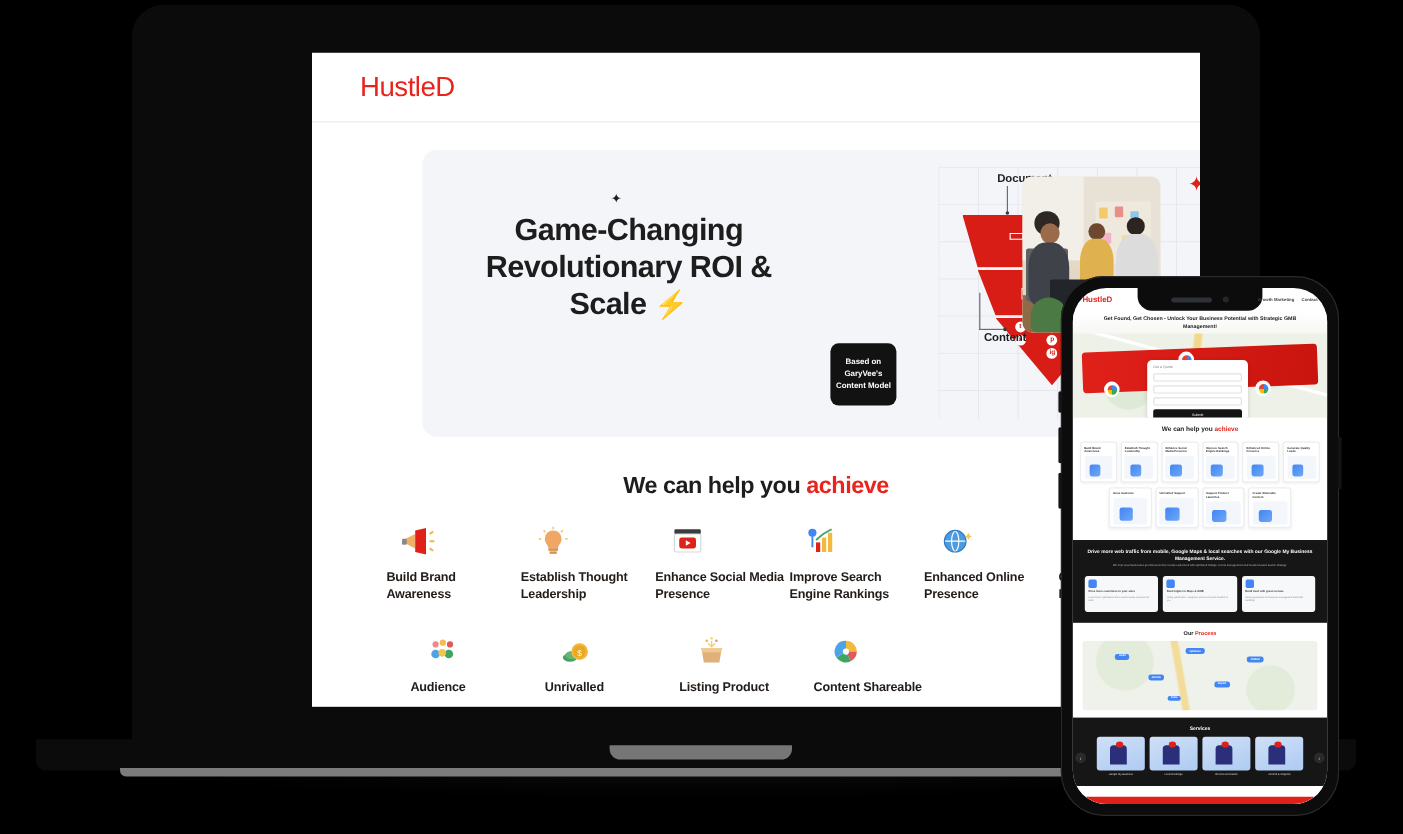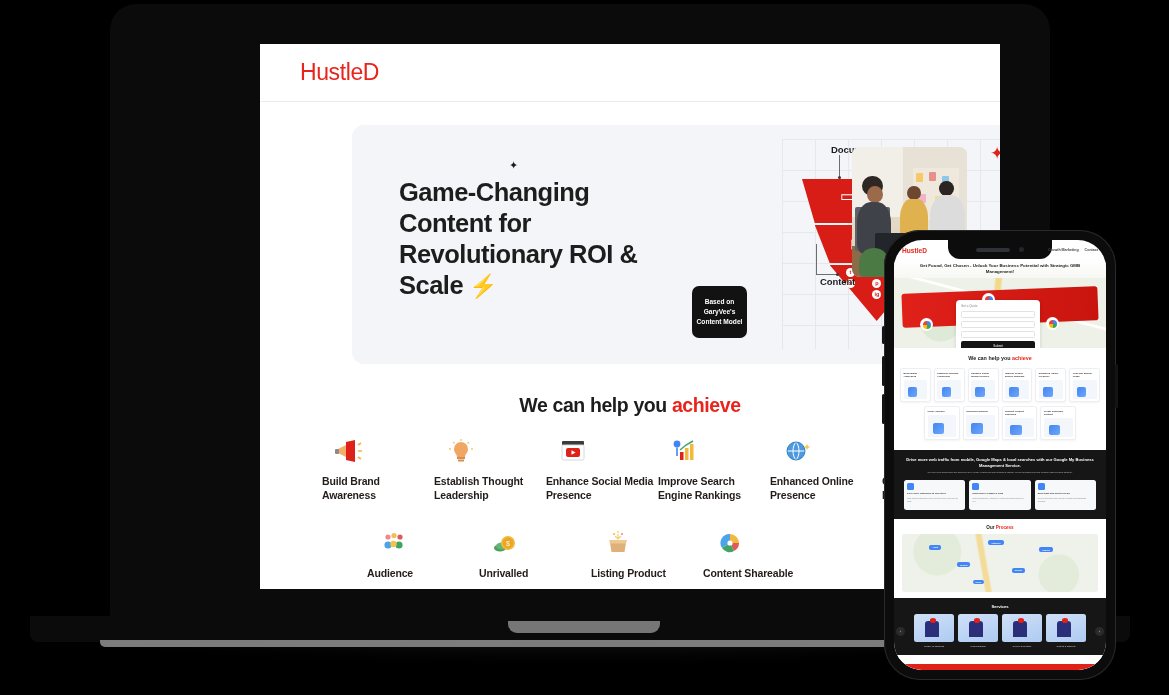--- a/index.html
+++ b/index.html
@@ -61,21 +61,21 @@
 
   
   .hero {
     margin: 23px 0 0 92px; width: 688px; height: 239px;
     background: #f4f5f9; border-radius: 12px;
     position: relative; overflow: hidden;
   }
   .hero-title {
     position: absolute; left: 47px; top: 52px; width: 250px;
     font-size: 25.5px; line-height: 31px; font-weight: 700;
-    color: #1d1d1d; letter-spacing: -0.5px;
+    color: #1d1d1d; letter-spacing: -0.5px; text-align: center;
   }
   .bolt { font-size: 23px; }
 
   
   .funnel-grid {
     position: absolute; left: 430px; top: 14px; width: 250px; height: 210px;
     background-image:
       linear-gradient(to right, #e3e5ec 1px, transparent 1px),
       linear-gradient(to bottom, #e3e5ec 1px, transparent 1px);
     background-size: 33px 31px;
@@ -170,21 +170,21 @@
   
   .achieve-title {
     margin-top: 30px; text-align: center;
     font-size: 19.5px; font-weight: 700; color: #1d1d1d; letter-spacing: -0.4px;
   }
   .achieve-title .accent { color: #e8241c; }
 
   .feat-row {
     display: flex; margin-top: 21px; padding-left: 62px;
   }
-  .feat-row2 { margin-top: 28px; padding-left: 107px; }
+  .feat-row2 { margin-top: 28px; padding-left: 82px; }
   .feat {
     width: 112px; display: flex; flex-direction: column;
     align-items: flex-start; gap: 11px;
   }
   .feat-icon { width: 34px; height: 26px; margin-left: 10px; position: relative; }
   .feat-label {
     font-size: 10.5px; font-weight: 700; color: #231d1a;
     line-height: 13.5px; letter-spacing: -0.15px;
   }
 
@@ -370,21 +370,20 @@
   <div class="laptop-body">
     <div class="laptop-screen">
 
       <div class="site-nav">
         <div class="logo">HustleD</div>
       </div>
 
       <div class="hero">
         <div class="hero-title">
           <div>Game-Changing</div>
-          <div>Content for</div>
           <div>Revolutionary ROI &amp;</div>
           <div>
             <span>Scale</span>
             <span class="bolt">⚡</span>
           </div>
         </div>
 
         <div class="funnel-grid"></div>
 
         <div class="funnel-wrap">

